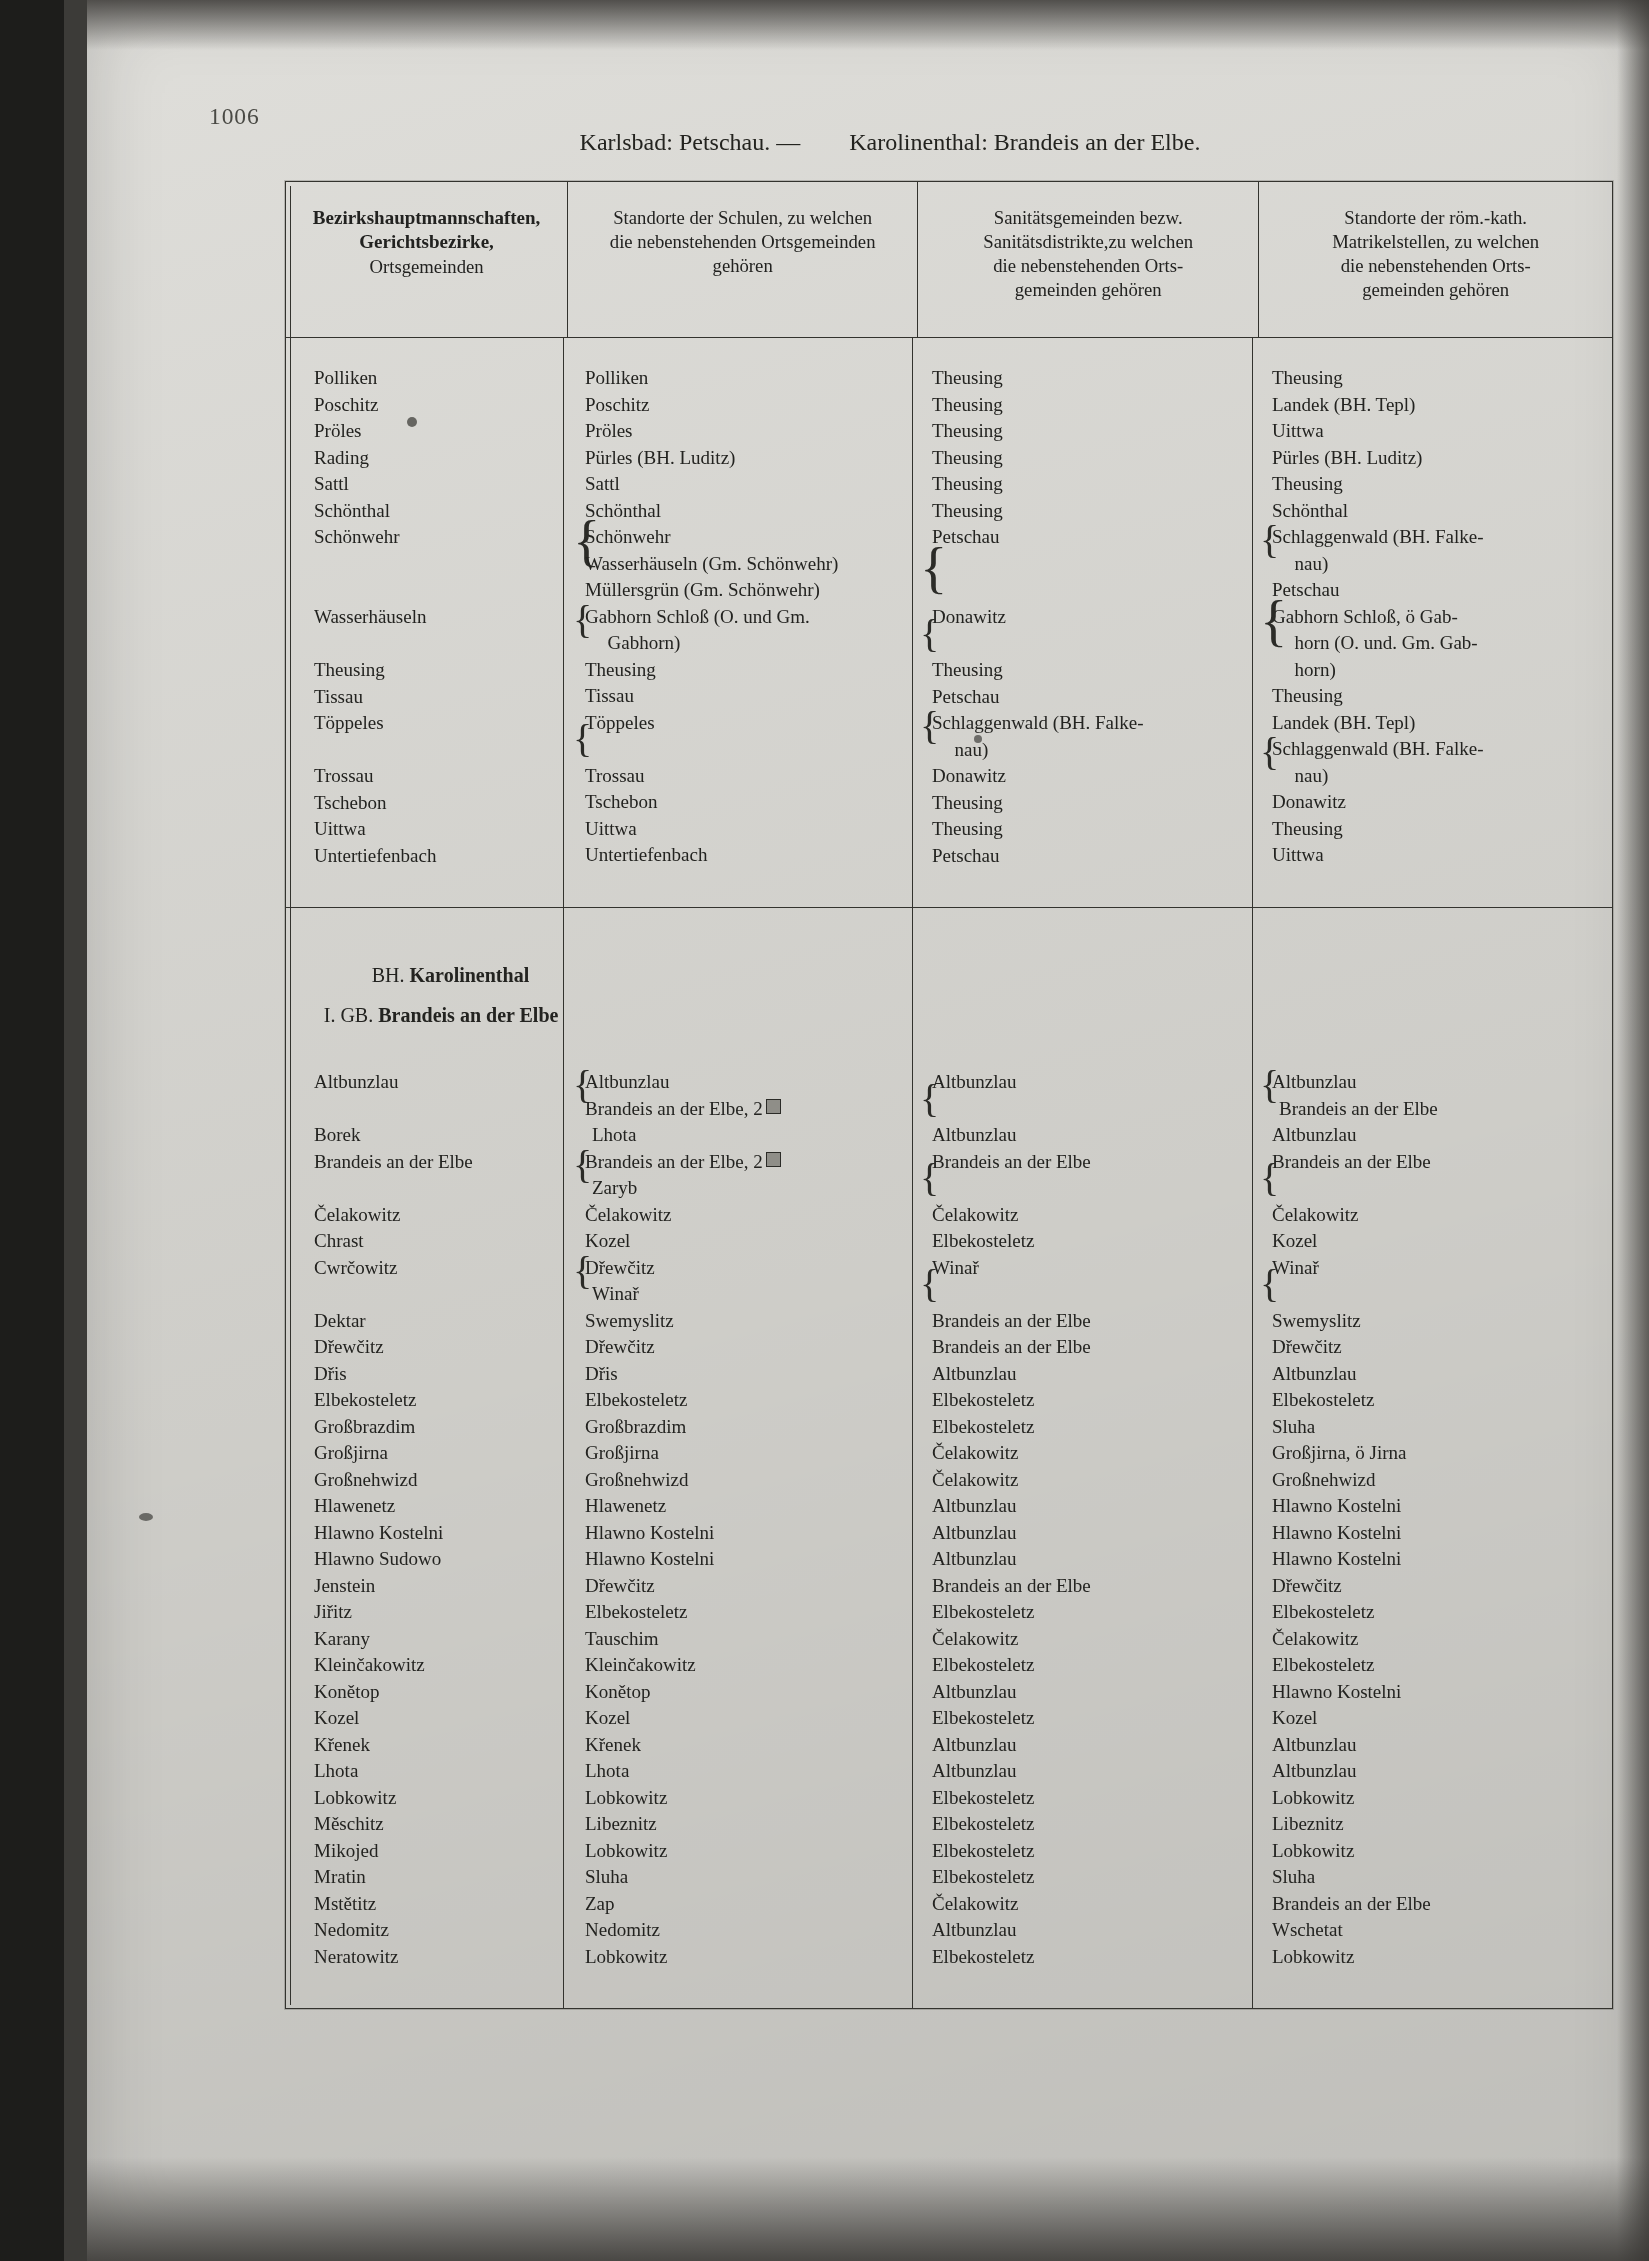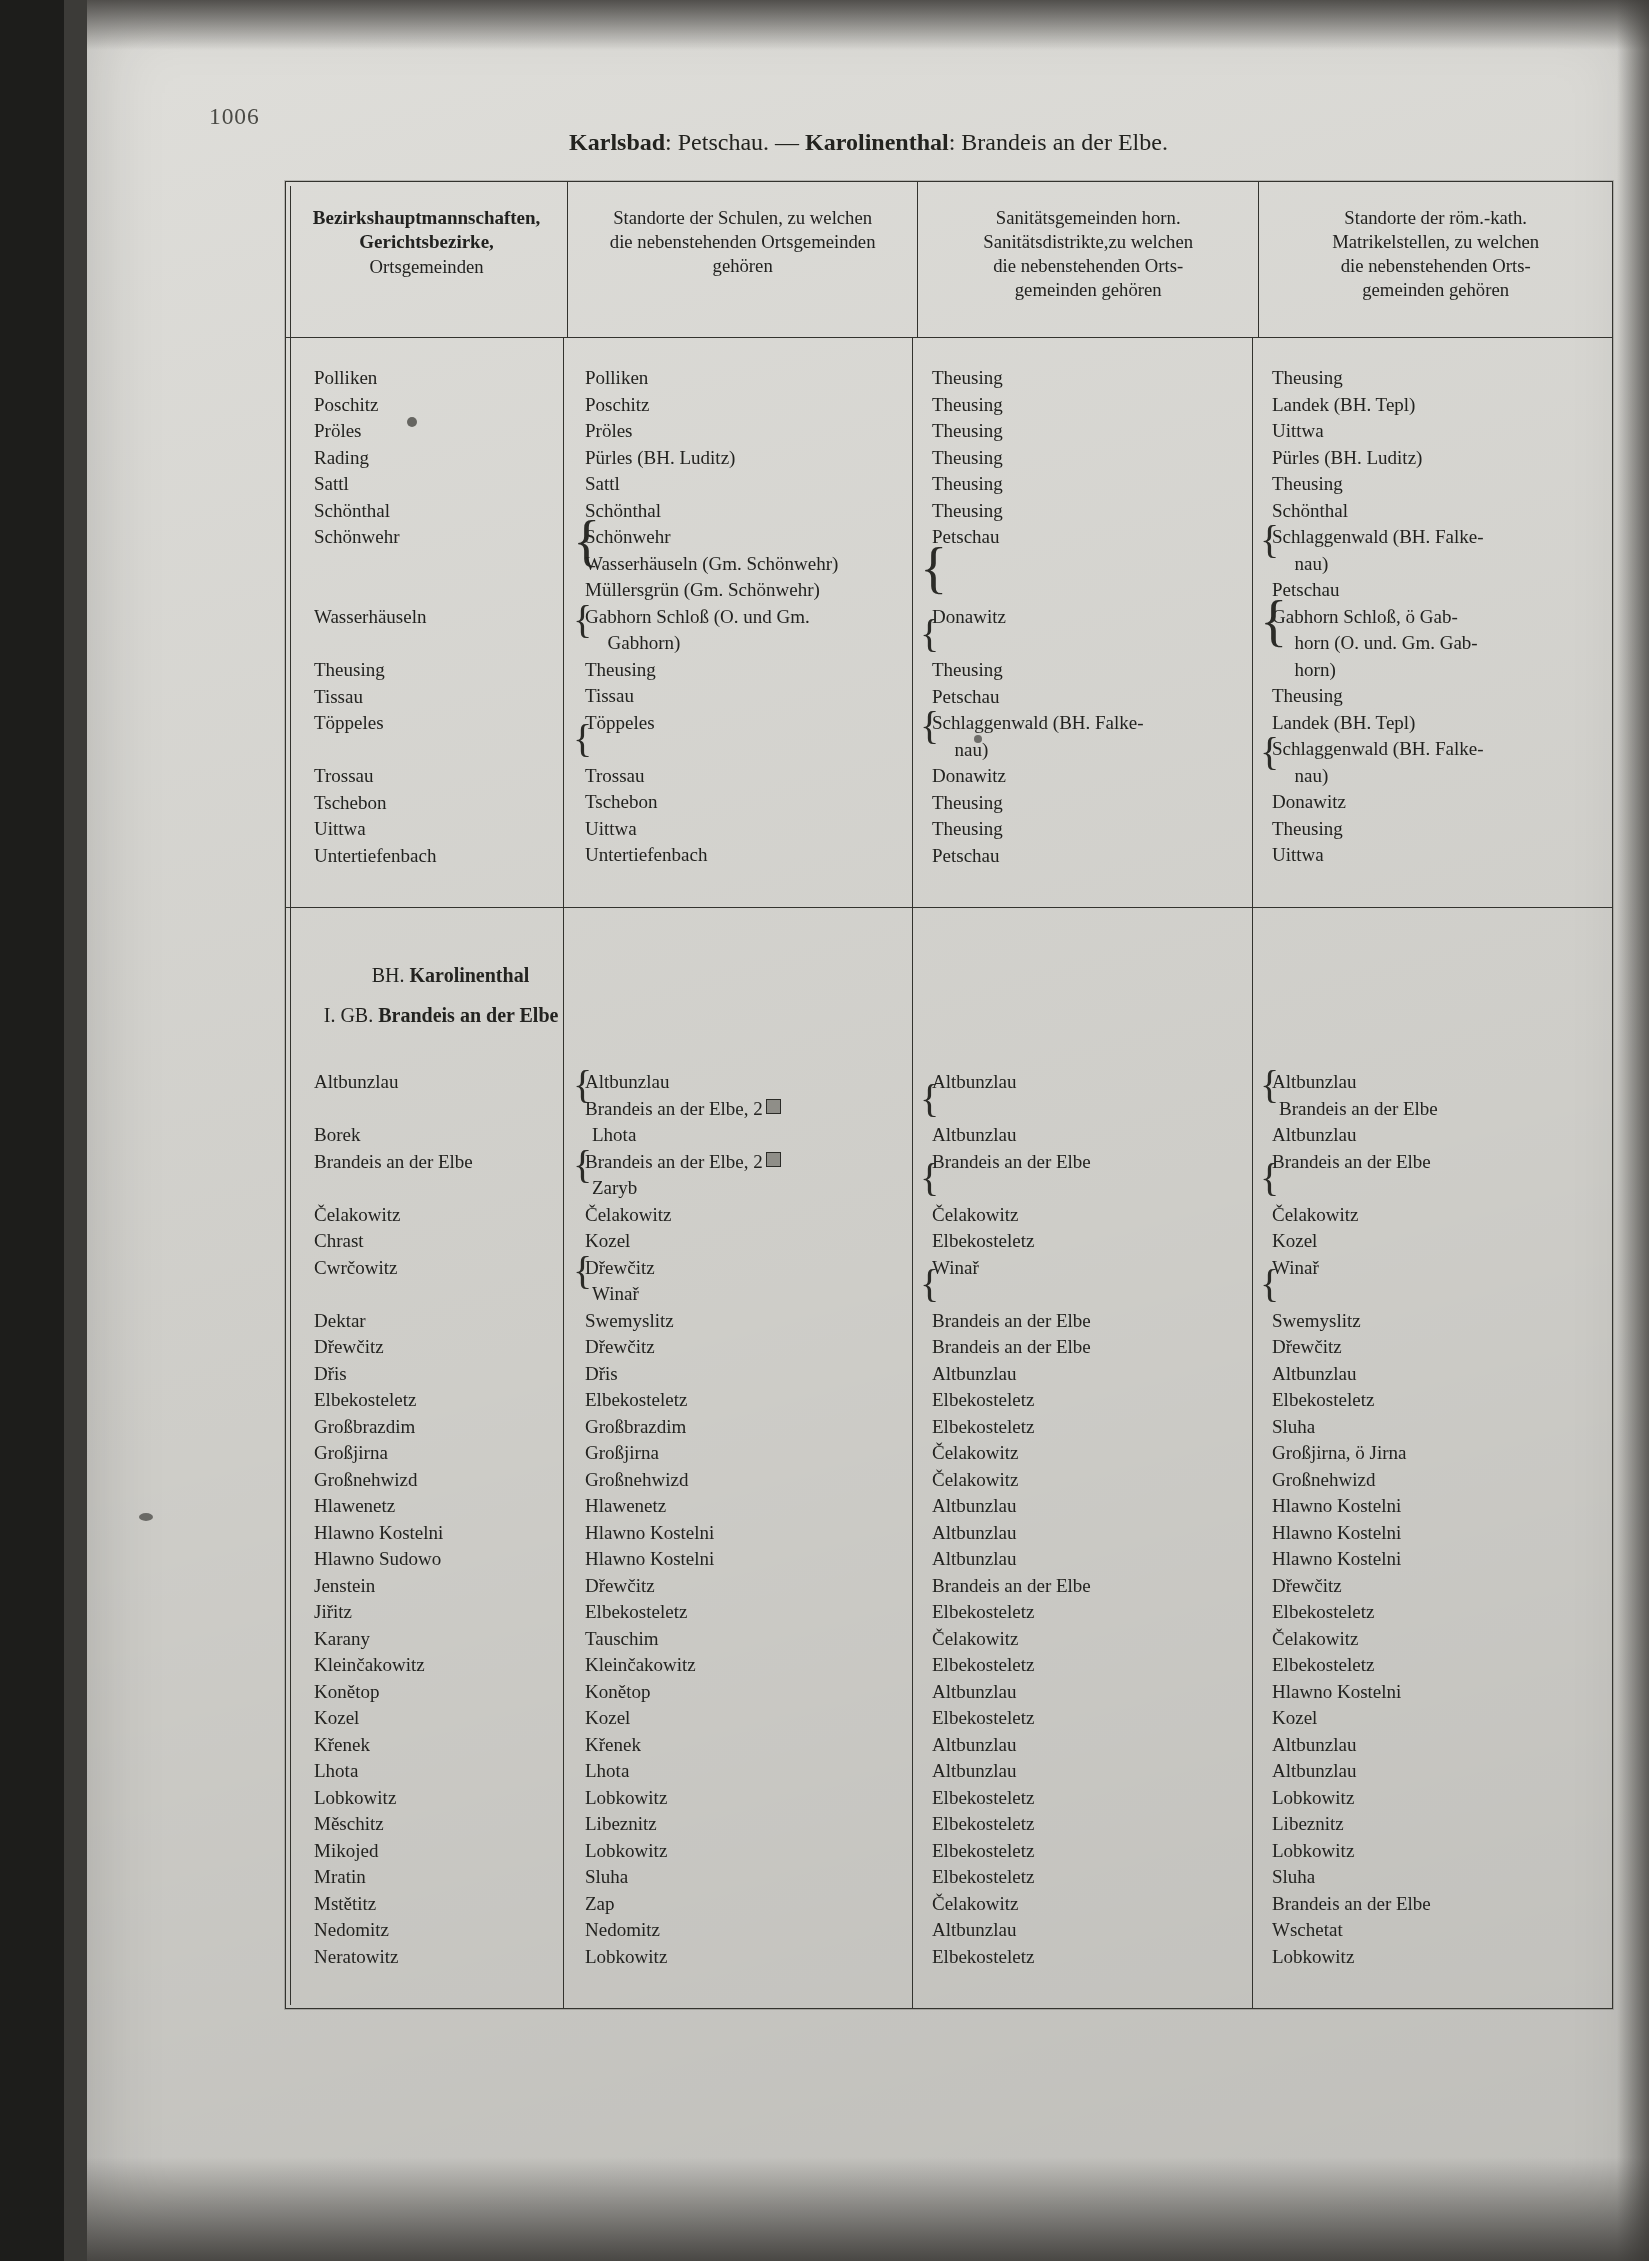--- a/index.html
+++ b/index.html
@@ -70,21 +70,21 @@
   }
   .running-head {
     position: absolute;
     left: 0;
     top: 129px;
     width: 1563px;
     text-align: center;
     font-size: 24px;
     color: #23231f;
   }
-  .running-head .b { font-weight: bold; }
+  .running-head .b { font-weight: normal; margin-left: 43px; }
 
   .table {
     position: absolute;
     left: 198px;
     top: 181px;
     width: 1326px;
     border: 1.7px solid #33332e;
     box-shadow: 0 0 0 0.9px rgba(51,51,46,0.25);
   }
   .table .inner-rule {
@@ -212,21 +212,21 @@
           <div class="bold">Bezirkshauptmannschaften,</div>
           <div class="bold">Gerichtsbezirke,</div>
           <div>Ortsgemeinden</div>
         </div>
         <div class="th col2">
           <div>Standorte der Schulen, zu welchen</div>
           <div>die nebenstehenden Ortsgemeinden</div>
           <div>gehören</div>
         </div>
         <div class="th col3">
-          <div>Sanitätsgemeinden horn.</div>
+          <div>Sanitätsgemeinden bezw.</div>
           <div>Sanitätsdistrikte,zu welchen</div>
           <div>die nebenstehenden Orts-</div>
           <div>gemeinden gehören</div>
         </div>
         <div class="th col4">
           <div>Standorte der röm.-kath.</div>
           <div>Matrikelstellen, zu welchen</div>
           <div>die nebenstehenden Orts-</div>
           <div>gemeinden gehören</div>
         </div>

